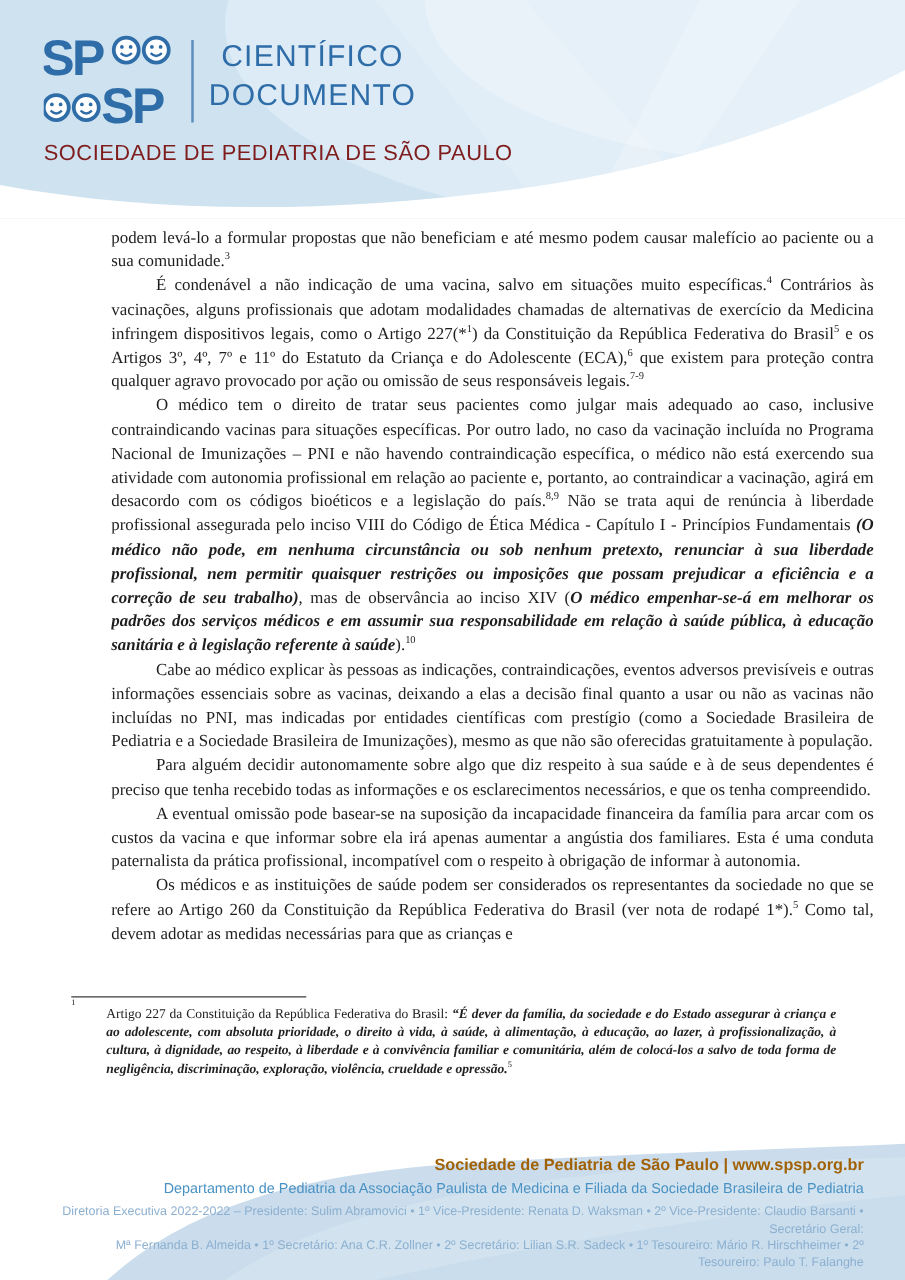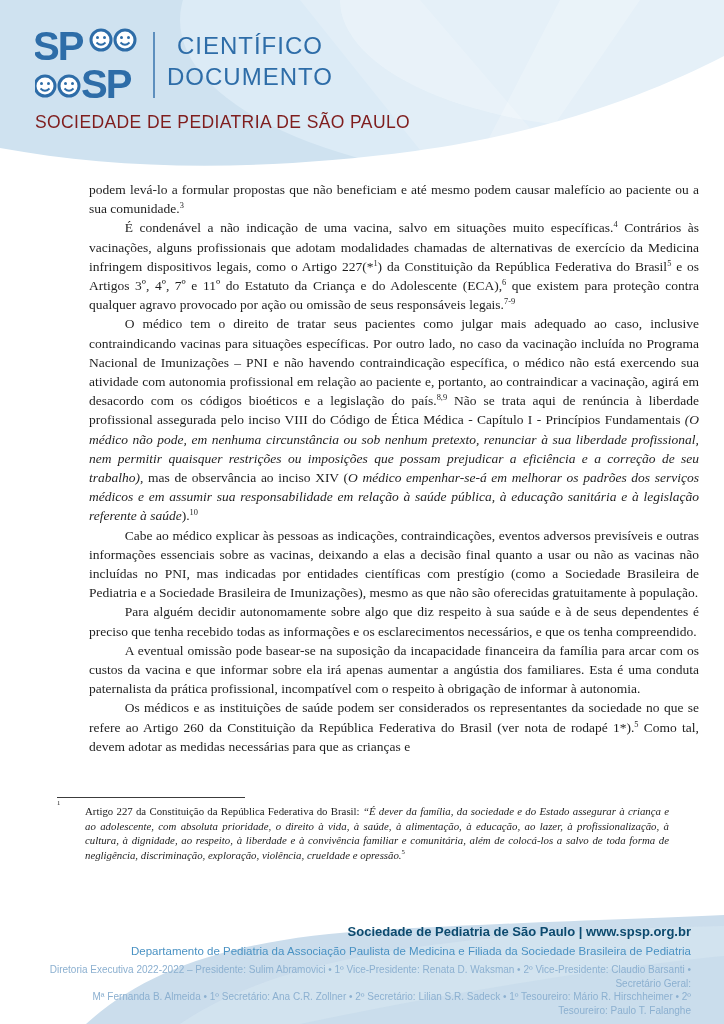--- a/index.html
+++ b/index.html
@@ -18,31 +18,31 @@
     font-size:24px;line-height:31px;letter-spacing:1px;color:#2e6da8;font-weight:400;margin-top:2px;}
   .org-name{position:absolute;top:112px;left:35px;
     font-family:"Liberation Sans","DejaVu Sans",sans-serif;
     font-size:17.5px;letter-spacing:.4px;color:#7f1d1d;white-space:nowrap;}
   
   .article{position:absolute;top:180px;left:57px;width:610px;height:617px;overflow:hidden;
     font-size:13.5px;line-height:19.2px;color:#1e1e1e;text-align:justify;margin-left:32px;}
   .article p{margin:0;}
   .article p.indent{text-indent:2.65em;}
   .article sup, .footnote sup{font-size:.62em;line-height:0;vertical-align:super;}
-  .it{font-style:italic;}
+  .it{font-style:italic;font-weight:bold;}
   
   .footnote{position:absolute;top:797px;left:57px;width:612px;color:#222;}
   .fn-rule{width:188px;border-top:1.5px solid #3c3c3c;margin:0 0 6px 0;}
   .fn-body{position:relative;padding-left:28px;font-size:10.8px;line-height:14.6px;text-align:justify;}
   .fn-marker{position:absolute;left:0;top:-1px;font-size:10px;}
   
   .footer-art{position:absolute;left:0;bottom:0;width:724px;height:120px;}
   .footer-text{position:absolute;top:924px;right:33px;width:680px;text-align:right;
     font-family:"Liberation Sans","DejaVu Sans",sans-serif;}
-  .f1{font-size:13px;font-weight:bold;color:#0c4a6e;line-height:16px;}
+  .f1{font-size:13px;font-weight:bold;color:#a16207;line-height:16px;}
   .f2{font-size:11.5px;color:#4a92c3;line-height:15px;margin-top:4px;}
   .f3{font-size:10px;color:#8cb0d0;line-height:13.5px;margin-top:4px;}
   .f4{font-size:10px;color:#8cb0d0;line-height:13.5px;margin-left:32px;}
 </style>
 </head>
 <body>
 
 <div class="page">
 
   <div class="hero">

